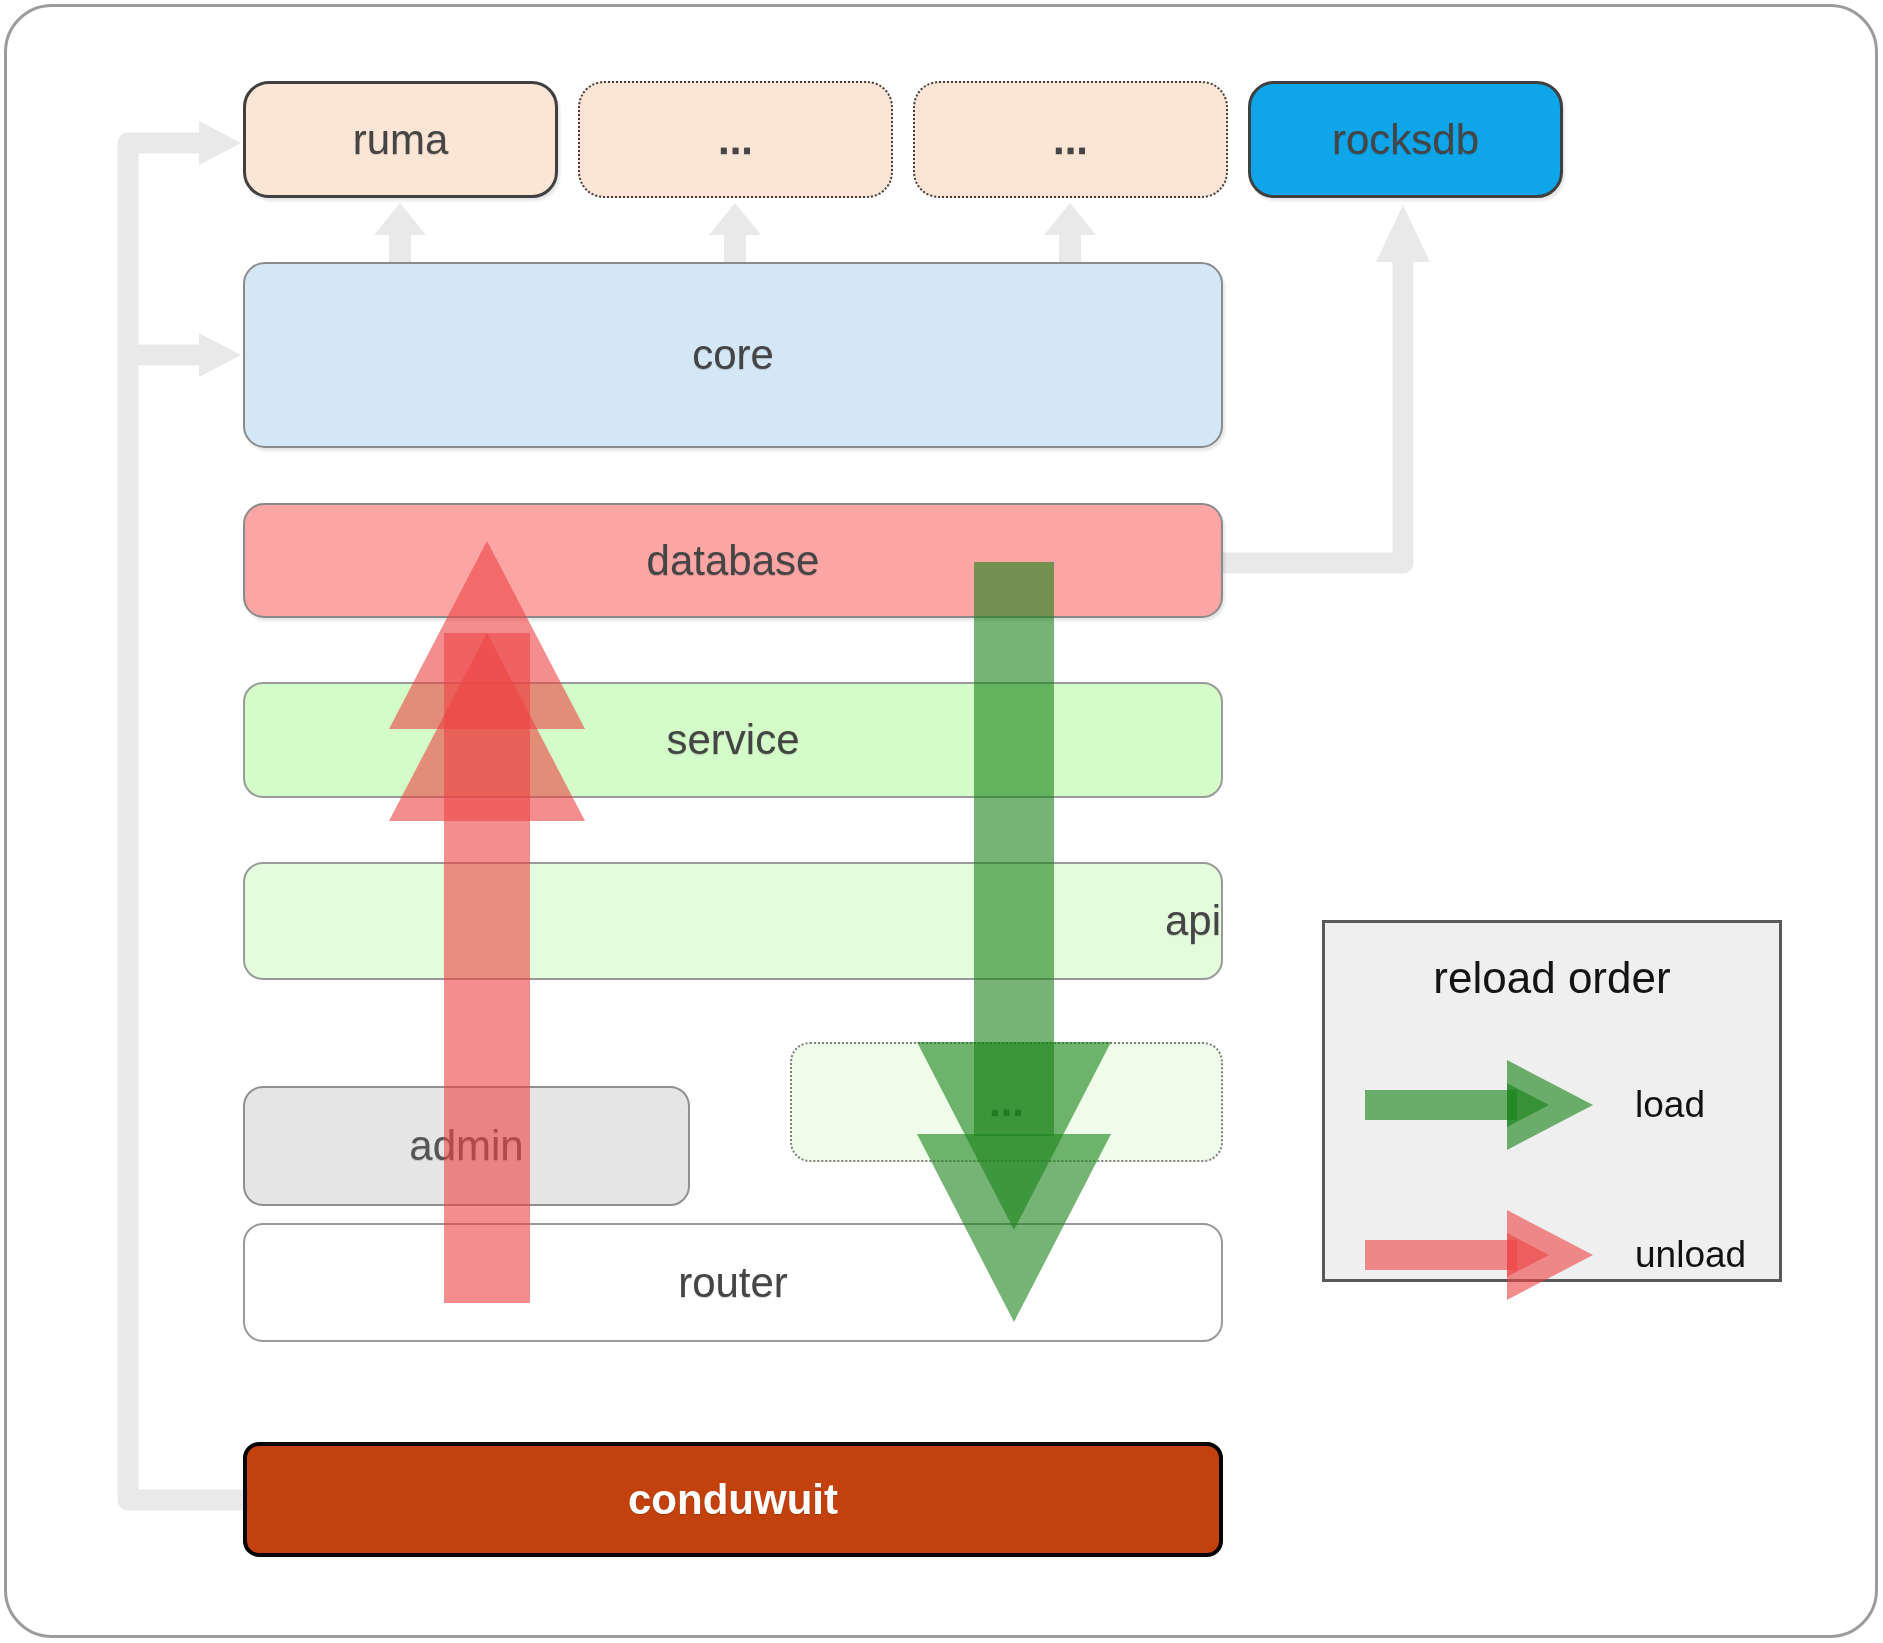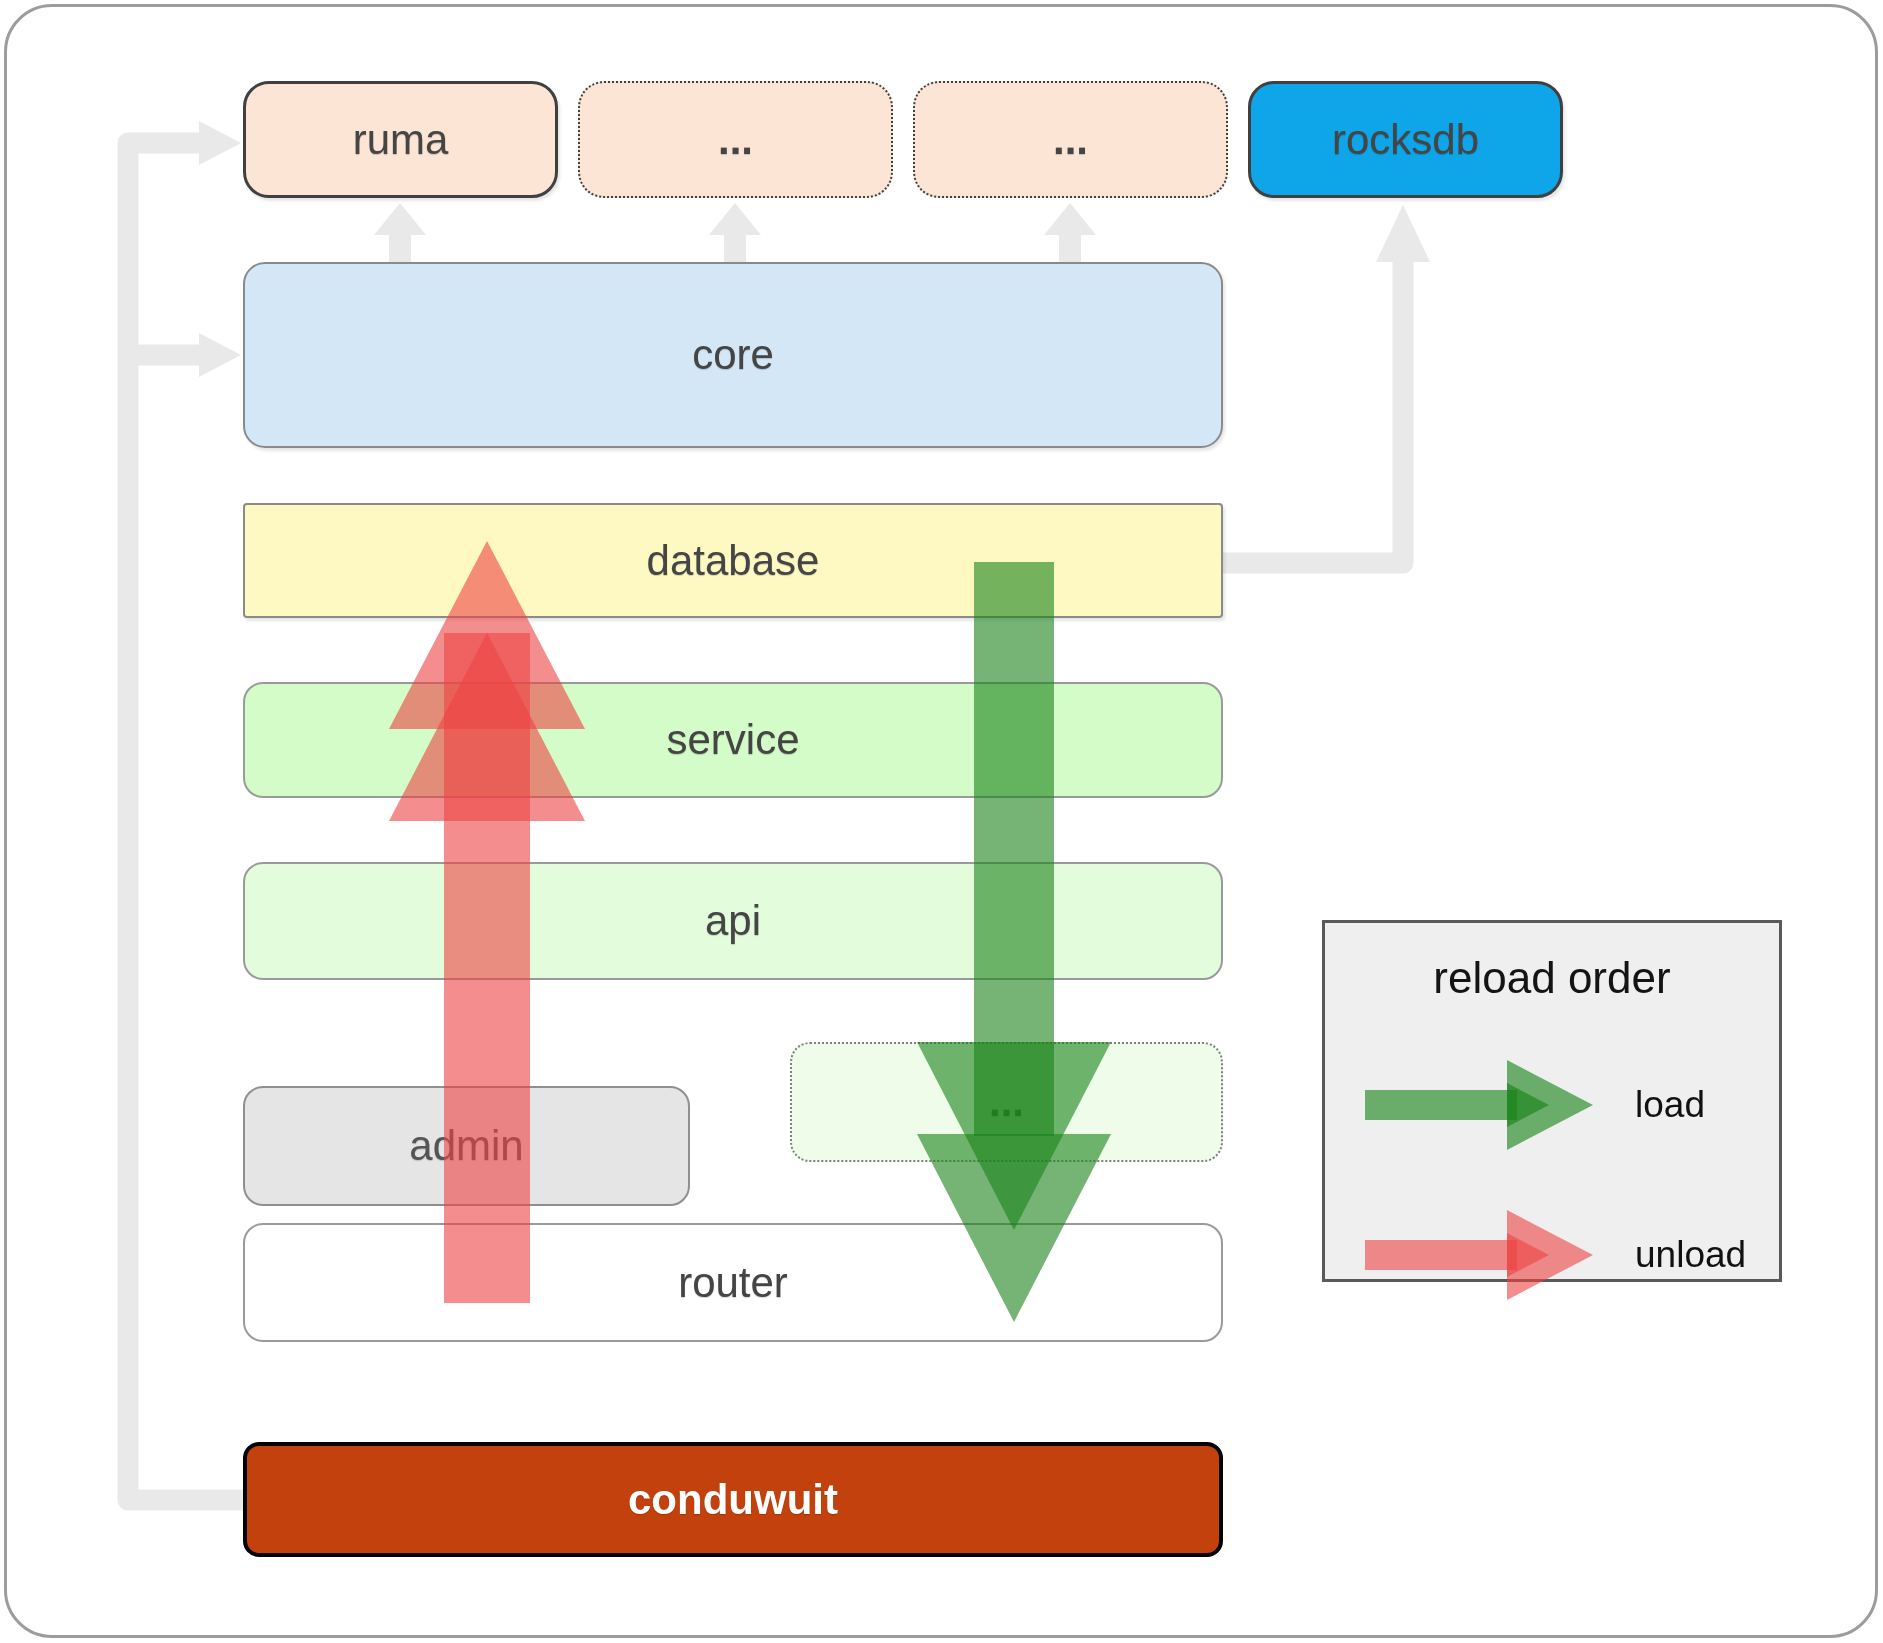--- a/index.html
+++ b/index.html
@@ -19,26 +19,26 @@
                border:3px solid #404040;border-radius:26px;}
   .b-etop1    {left:578px; top:81px; width:315px; height:117px; background:#fce5d5;
                border:2px dotted #404040;border-radius:26px;font-weight:bold;}
   .b-etop2    {left:913px; top:81px; width:315px; height:117px; background:#fce5d5;
                border:2px dotted #404040;border-radius:26px;font-weight:bold;}
   .b-rocksdb  {left:1248px;top:81px; width:315px; height:117px; background:#0ea5e9;
                border:3px solid #404040;border-radius:26px;}
   
   .b-core     {left:243px; top:262px; width:980px; height:186px; background:#d4e7f7;
                border:2px solid #8a8a8a;border-radius:22px;}
-  .b-database {left:243px; top:503px; width:980px; height:115px; background:#fef9c3;
-               border:2px solid #8a8a8a;border-radius:4px;}
+  .b-database {left:243px; top:503px; width:980px; height:115px; background:#fca5a5;
+               border:2px solid #8a8a8a;border-radius:21px;}
   .b-service  {left:243px; top:682px; width:980px; height:116px; background:#d3fcc8;
                border:2px solid #9a9a9a;border-radius:20px;}
   .b-api      {left:243px; top:862px; width:980px; height:118px; background:#e3fcdb;
-               border:2px solid #9a9a9a;border-radius:20px;}
+               border:2px solid #9a9a9a;border-radius:20px;justify-content:flex-end;}
   .b-admin    {left:243px; top:1086px;width:447px; height:120px; background:#e5e5e5;
                border:2px solid #8f8f8f;border-radius:20px;color:#555;}
   .b-emid     {left:790px; top:1042px;width:433px; height:120px; background:#eefce9;
                border:2px dotted #7f7f7f;border-radius:20px;font-weight:bold;color:#555;}
   .b-router   {left:243px; top:1223px;width:980px; height:119px; background:#ffffff;
                border:2px solid #9a9a9a;border-radius:20px;}
   .b-conduwuit{left:243px; top:1442px;width:980px; height:115px; background:#c2410c;
                border:4px solid #000;border-radius:16px;color:#fff;font-weight:bold;}
 
   

